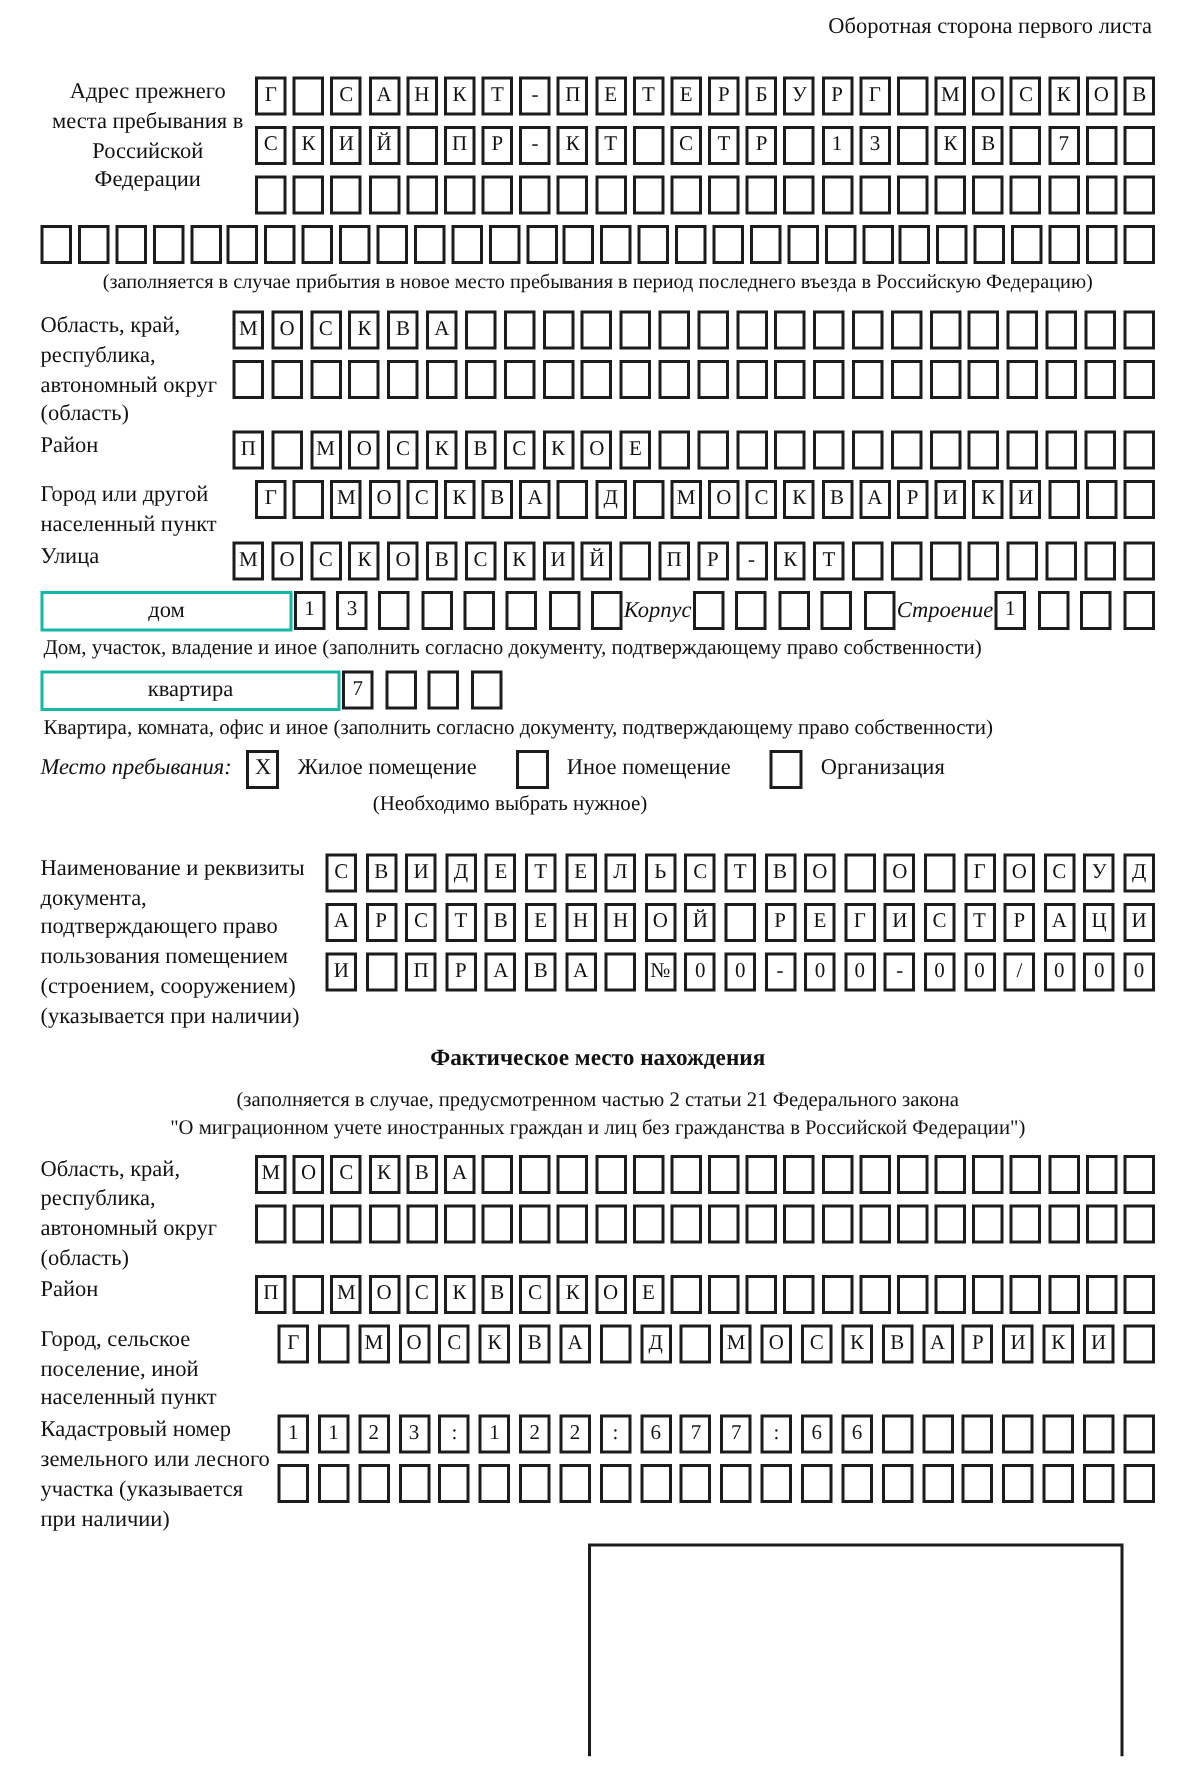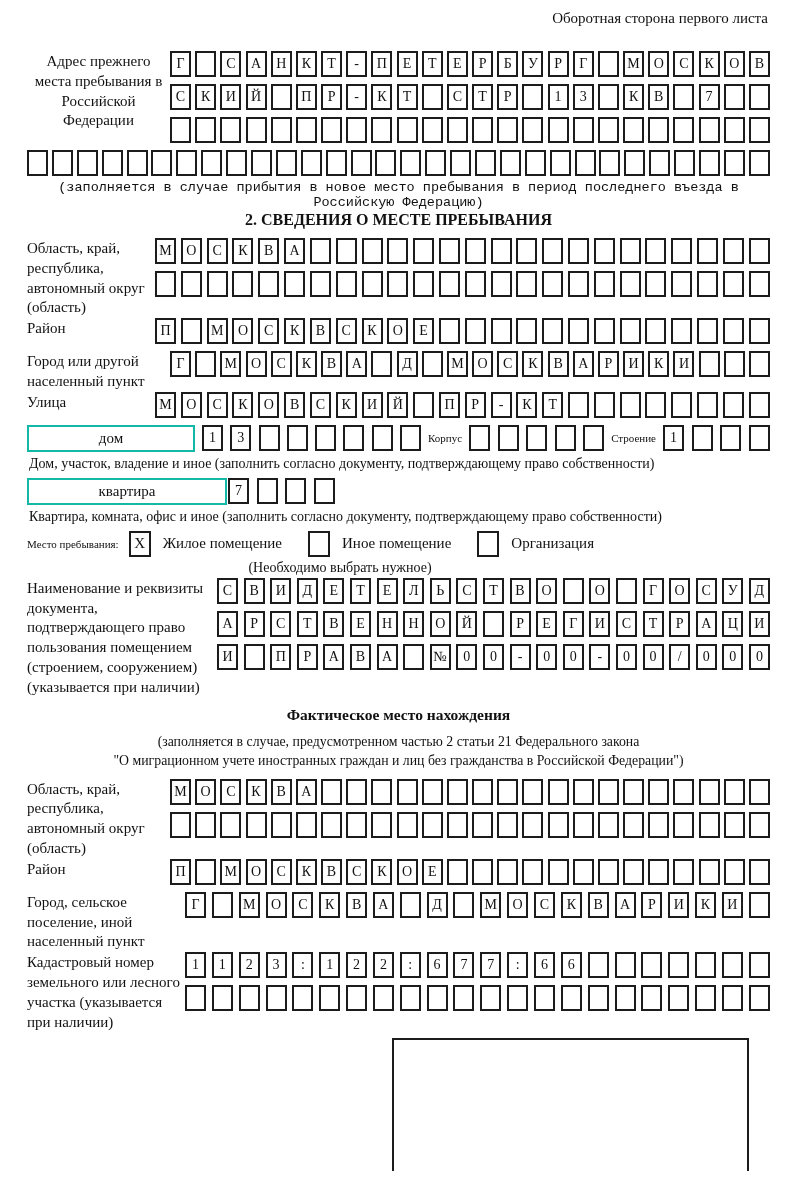--- a/index.html
+++ b/index.html
@@ -24,48 +24,48 @@
   }
 
   .field { display:flex; }
   .flabel { font-size:15px; line-height:1.32; flex:none; padding-top:1px; }
   .frows { flex:1; min-width:0; }
 
   
   .prev { display:flex; }
   .prev .flabel { width:143px;text-align:center; }
   .fullrow { margin-bottom:4px; }
-  .small-note { text-align:center; font-size:13.5px; margin-bottom:1px;font-family:Liberation Mono, monospace; }
+  .small-note { text-align:center; font-size:13.5px; margin-bottom:11px; }
   .sec-title { text-align:center; font-weight:bold; font-size:16px; margin-bottom:9px; }
 
   .lbl-115 { width:128px; }
   .lbl-140 { width:143px; }
   .lbl-158 { width:158px; }
   .lbl-190 { width:190px; }
 
   .caption { font-size:14px; margin:1px 0 6px 2px; }
 
   
   .dom-row, .kv-row { display:flex; align-items:center; margin-bottom:4px; }
   .dom-row { justify-content:space-between; }
-  .inline-lbl { font-size:11px; flex:none; }
+  .inline-lbl { font-size:15px; flex:none;font-style:italic; }
   .grp { display:flex; justify-content:space-between; flex:none; }
   .g8 { width:219px; } .g5 { width:135px; } .g4 { width:107px; }
   .dom-box { width:168px; } .kv-box { width:200px; margin-right:1px; }
 
   
   .mesto { display:flex; align-items:center; margin-bottom:3px; }
   .chk {
     width:22px; height:26px; border:2px solid #1c1c1c; display:inline-flex;
     align-items:center; justify-content:center; font-size:15px; flex:none;
   }
   .mesto .inline-lbl { margin-right:10px; }
   .opt-lbl { font-size:15px; margin:0 26px 0 12px; }
   .opt-lbl.last { margin-right:0; }
-  .choose-note { font-size:14px; width:330px; margin:0 0 2px 148px; text-align:center; }
+  .choose-note { font-size:14px; width:330px; margin:0 0 24px 148px; text-align:center; }
 
   .center-note { text-align:center; font-size:13.8px; line-height:1.38; }
   .fact-title { text-align:center; font-weight:bold; font-size:15.5px; margin:8px 0 8px 0; }
   .mb10 { margin-bottom:9px; }
 
   
   .stamp-box { width:357px; height:174px; border:2px solid #1c1c1c; margin:6px 0 6px 365px; }
 </style>
 </head>
 <body>
@@ -184,21 +184,20 @@
       <span class="cell"></span>
       <span class="cell"></span>
       <span class="cell"></span>
       <span class="cell"></span>
       <span class="cell"></span>
       <span class="cell"></span>
       <span class="cell"></span>
     </div>
   <div class="small-note">(заполняется в случае прибытия в новое место пребывания в период последнего въезда в Российскую Федерацию)</div>
 
-  <div class="sec-title">2. СВЕДЕНИЯ О МЕСТЕ ПРЕБЫВАНИЯ</div>
 
   <div class="field">
     <div class="flabel lbl-115">Область, край, республика, автономный округ (область)</div>
     <div class="frows">
       <div class="box-row">
           <span class="cell">М</span>
           <span class="cell">О</span>
           <span class="cell">С</span>
           <span class="cell">К</span>
           <span class="cell">В</span>

